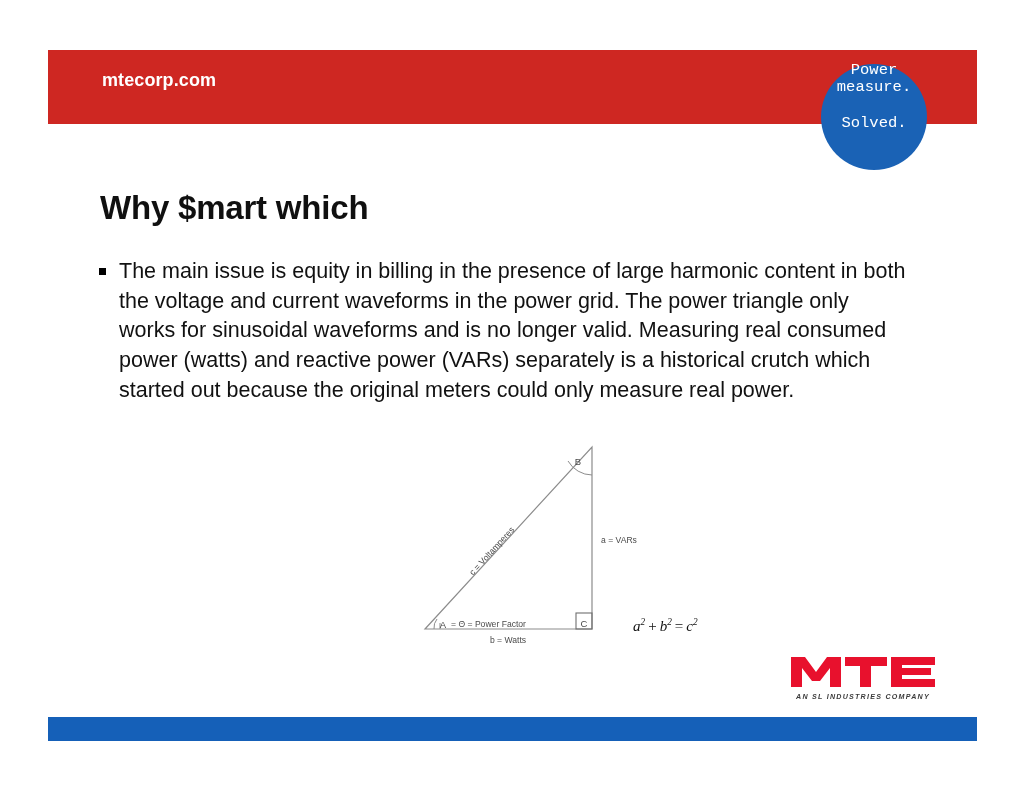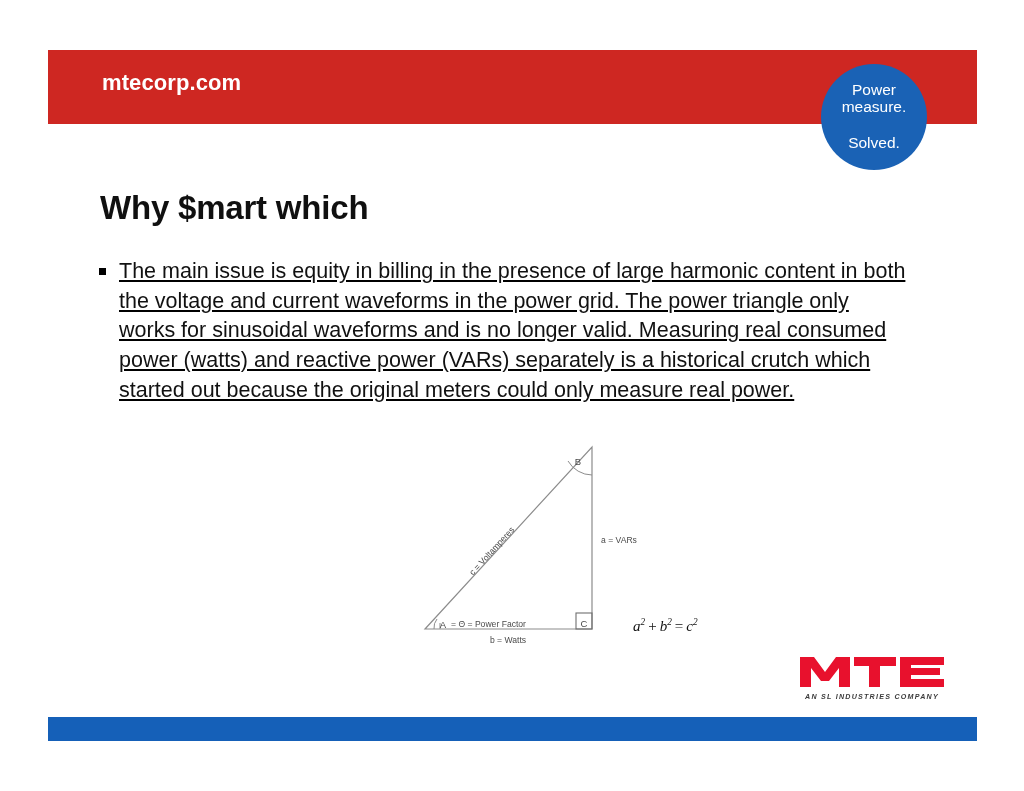--- a/index.html
+++ b/index.html
@@ -22,41 +22,41 @@
     left: 48px;
     top: 50px;
     width: 929px;
     height: 74px;
     background: #ce2722;
   }
   .header-site {
     position: absolute;
     left: 102px;
     top: 70px;
-    font-size: 22px;
+    font-size: 18px;
     font-weight: bold;
     color: #ffffff;
     letter-spacing: 0.1px;
   }
 
   
   .badge {
     position: absolute;
     left: 821px;
     top: 64px;
     width: 106px;
     height: 106px;
     border-radius: 50%;
     background: #1a62b5;
     color: #ffffff;
     display: flex;
     flex-direction: column;
     align-items: center;
-    justify-content: center;
     line-height: 1.12;
+    font-family: Liberation Mono, monospace;
   }
   .badge-line {
     font-size: 15.5px;
     text-align: center;
     display: block;
   }
   .badge-l1 { margin-top: -2px; }
   .badge-l3 { margin-top: 18px; }
 
   
@@ -73,21 +73,20 @@
   
   .body-block {
     position: absolute;
     left: 99px;
     top: 257px;
     width: 820px;
   }
   .bullet-row {
     display: flex;
     align-items: flex-start;
-    text-decoration: underline;
   }
   .bullet-marker {
     width: 7px;
     height: 7px;
     background: #000000;
     margin-top: 11px;
     margin-right: 13px;
     flex: 0 0 auto;
   }
   .bullet-text {
@@ -130,21 +129,20 @@
     padding: 0 3px;
   }
 
   
   .mte-logo {
     position: absolute;
     left: 789px;
     top: 654px;
     width: 148px;
     height: 52px;
-    margin-left: 9px;
   }
   .mte-mark {
     width: 148px;
     height: 36px;
     display: block;
   }
   .mte-tagline {
     font-size: 7.1px;
     font-weight: bold;
     font-style: italic;

